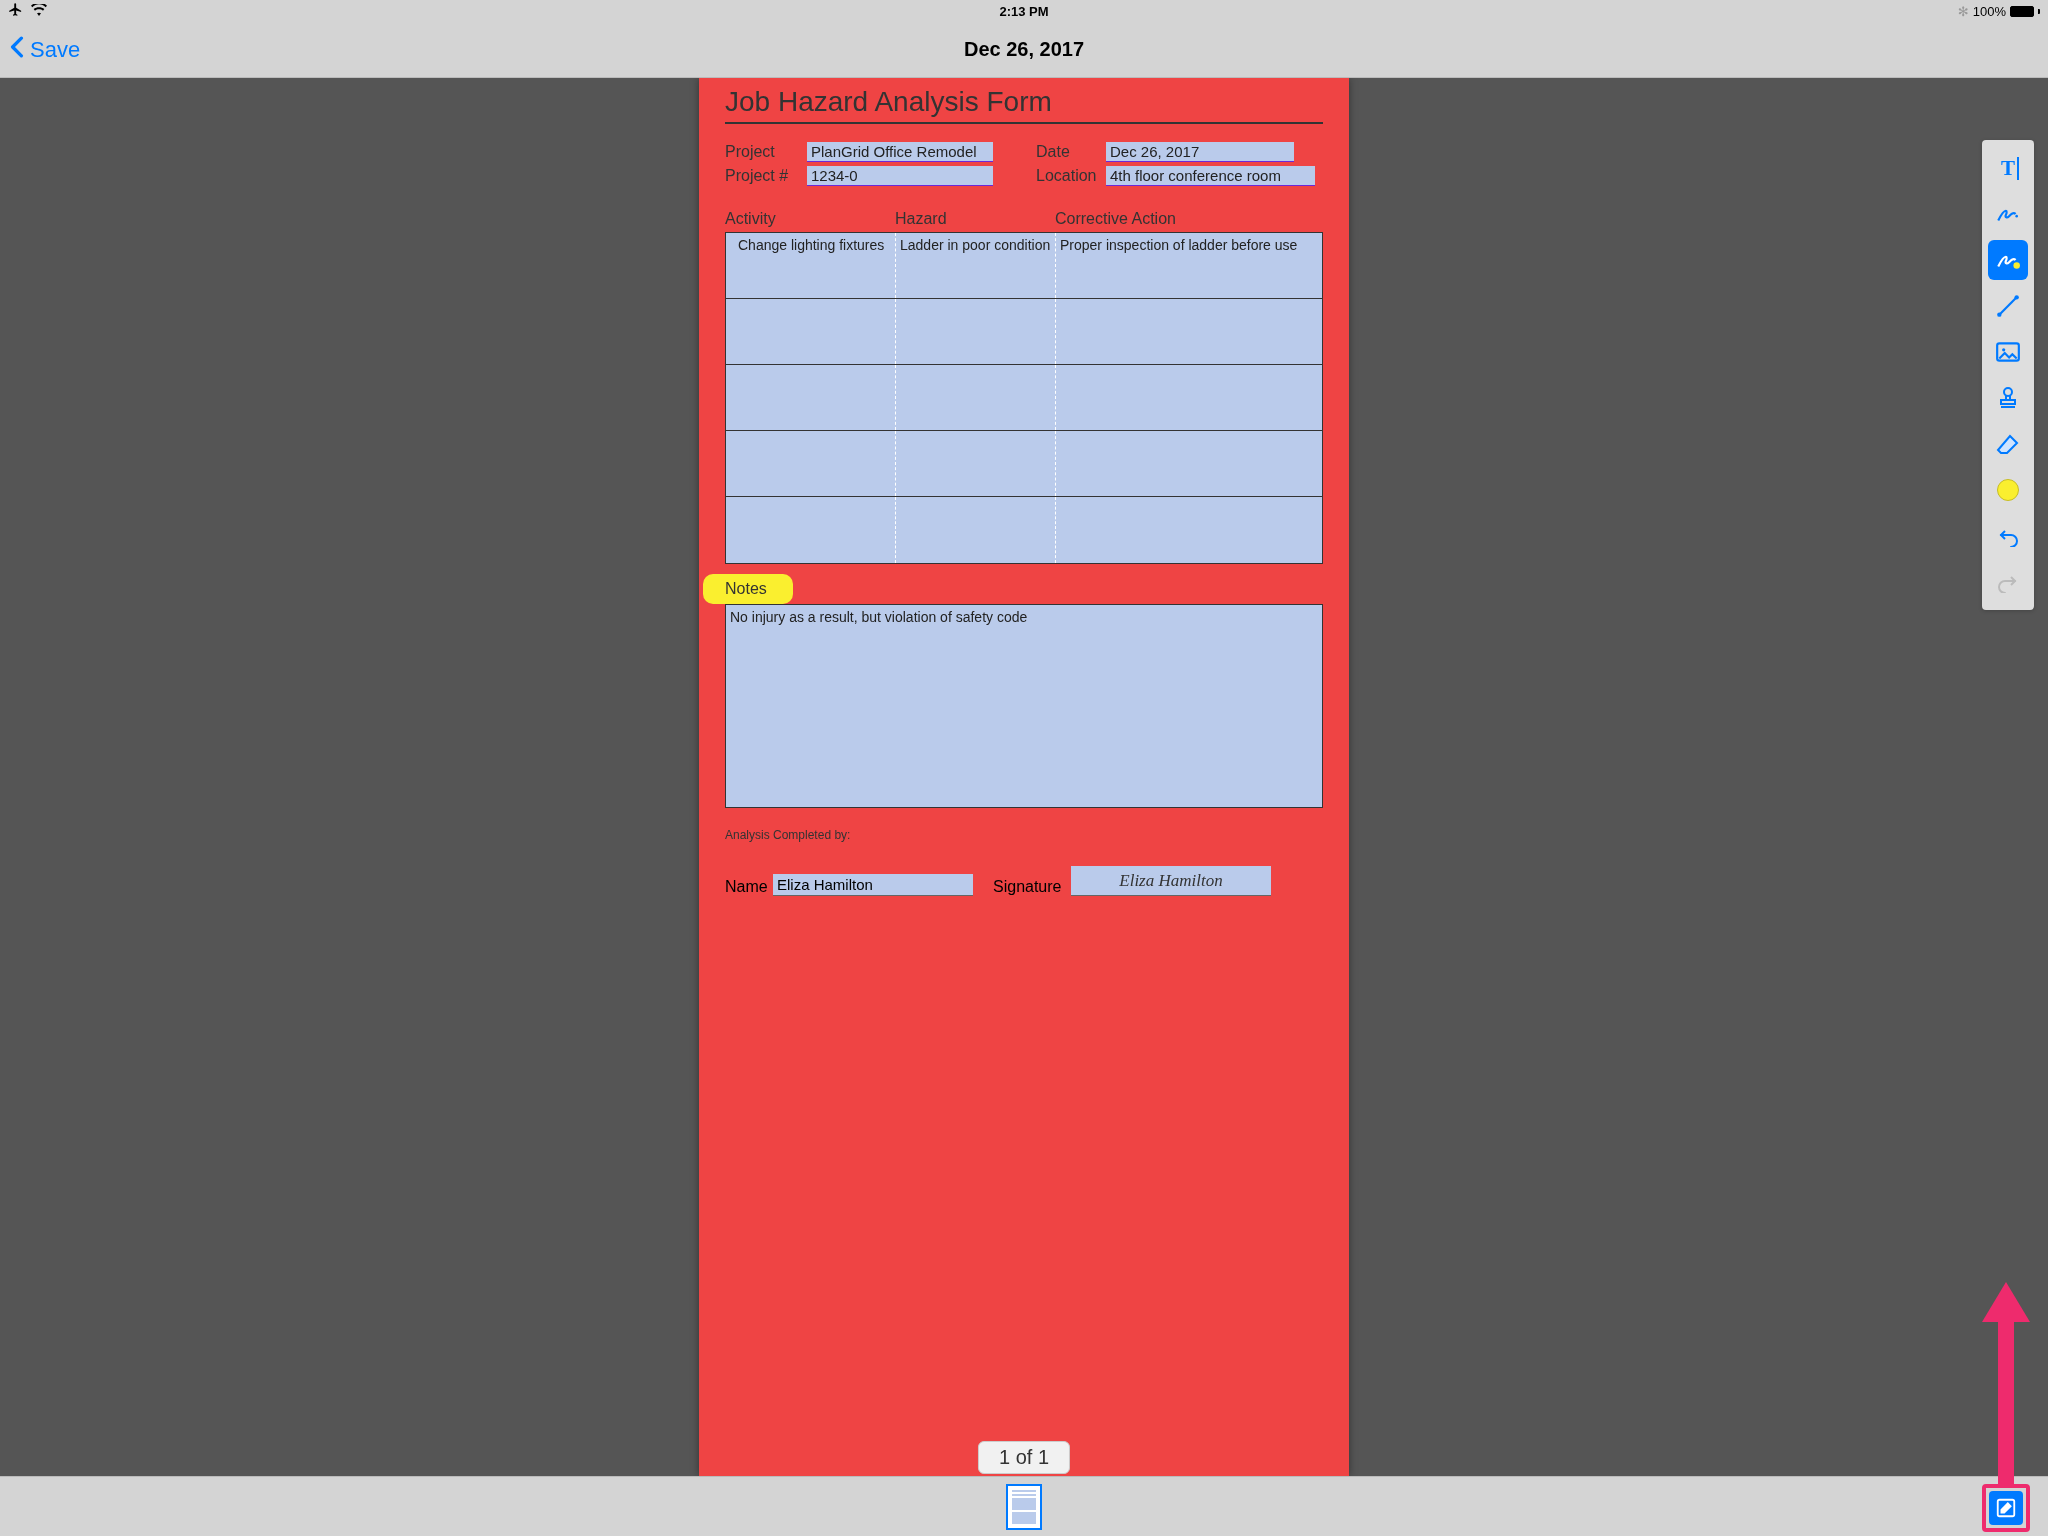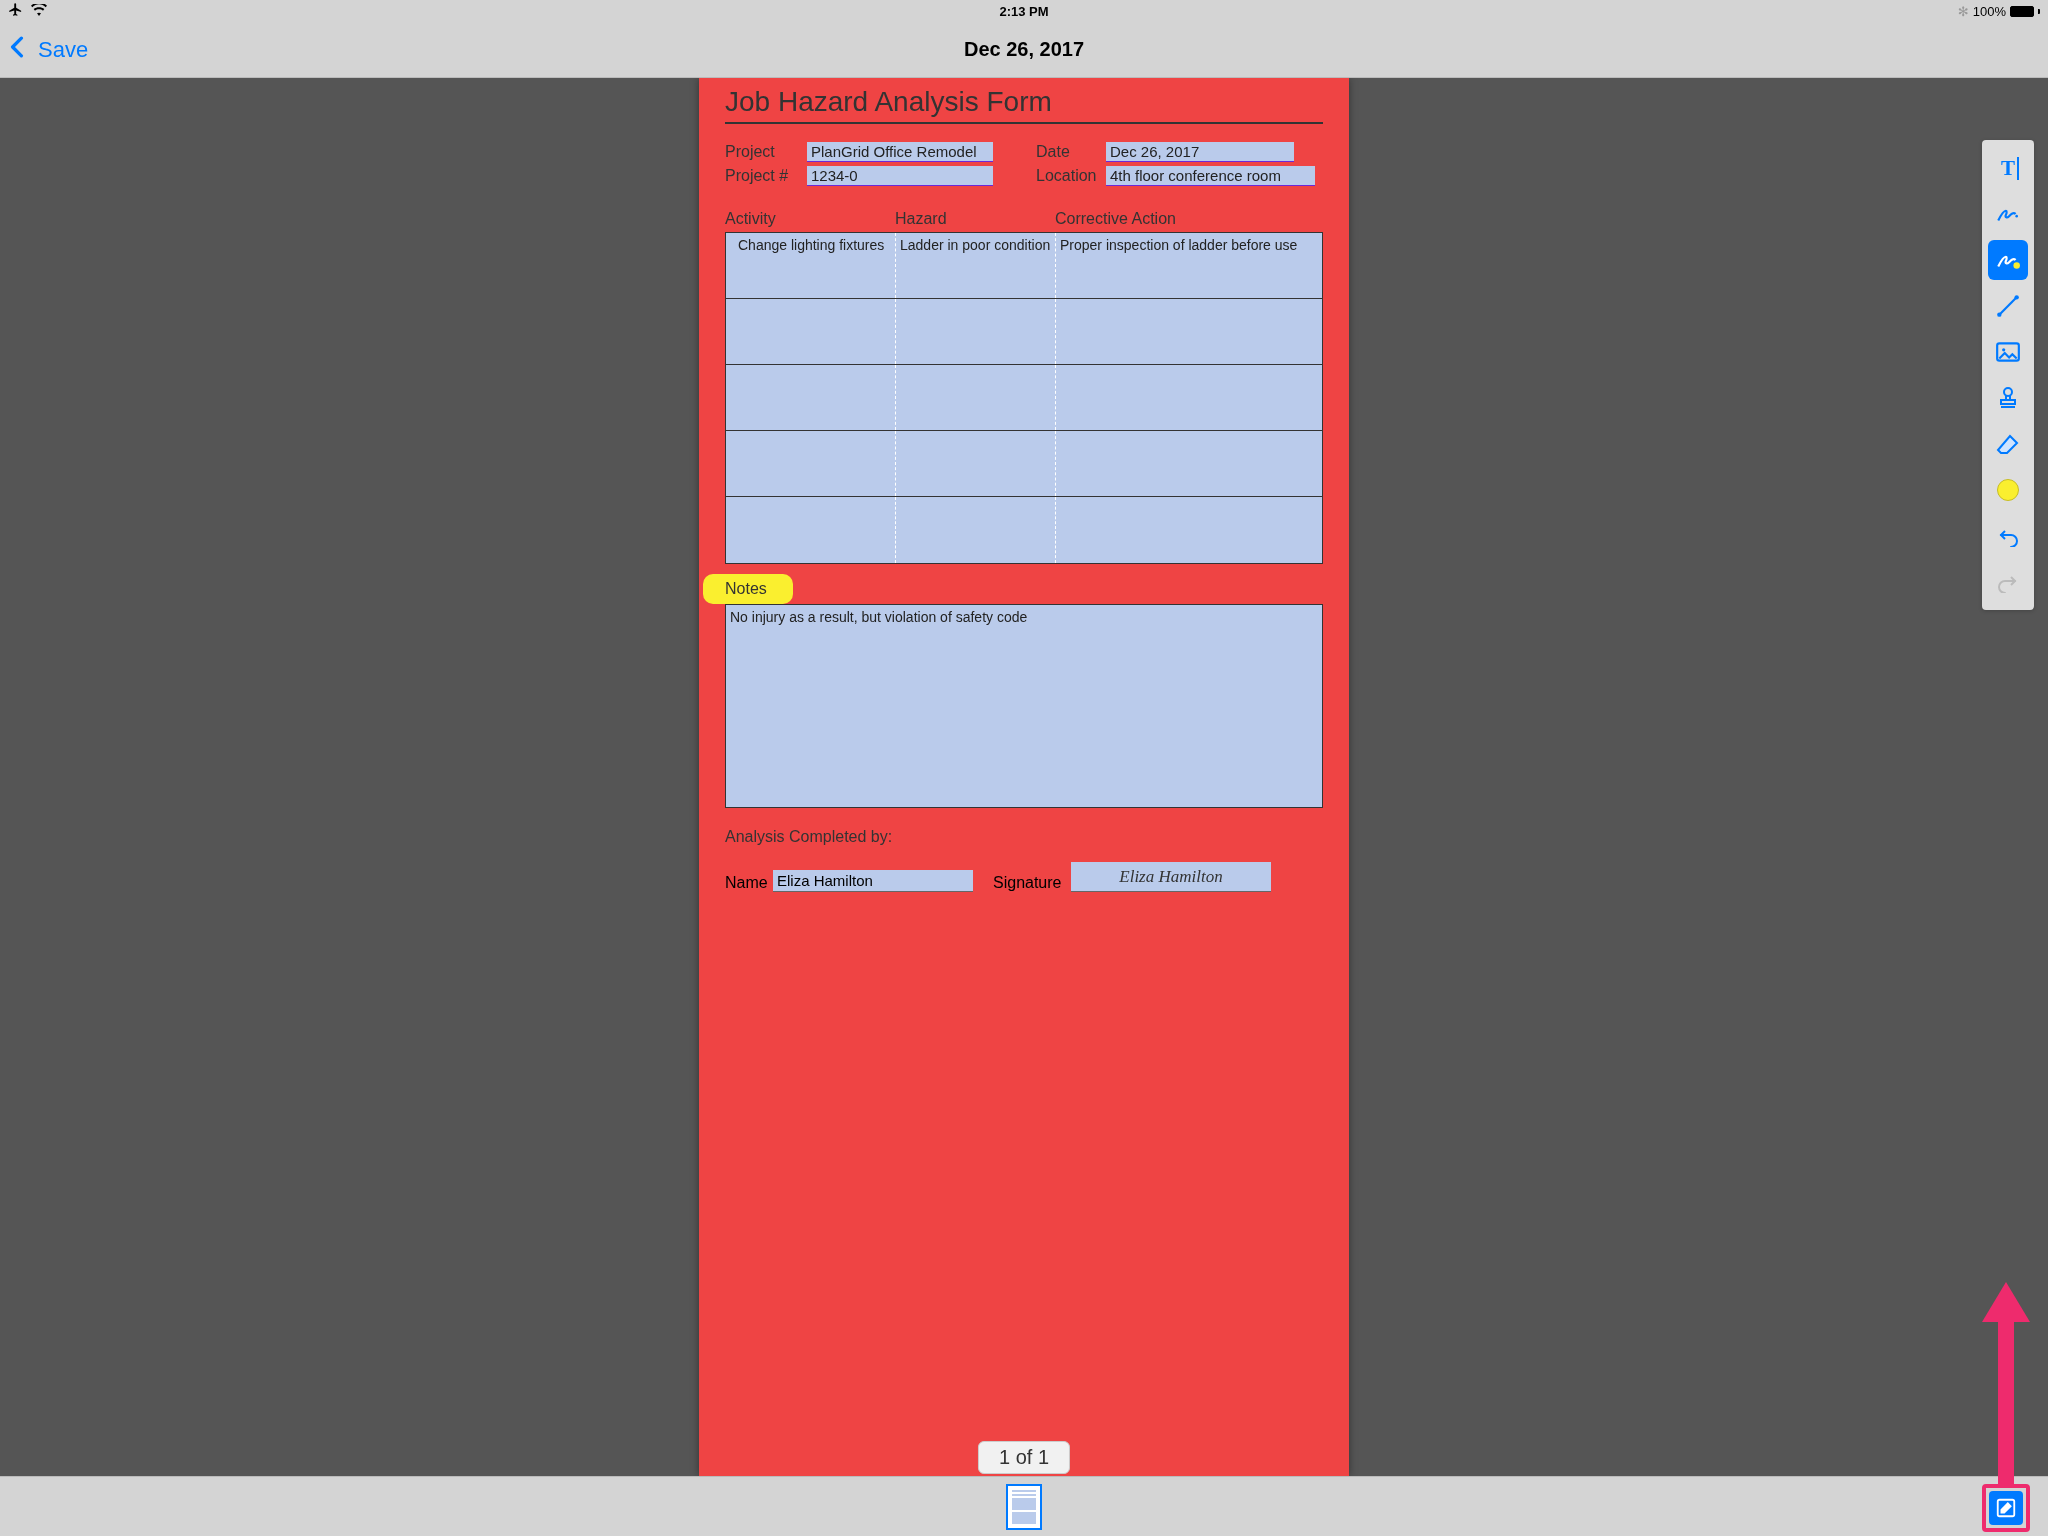--- a/index.html
+++ b/index.html
@@ -18,21 +18,21 @@
   .status-right { margin-left: auto; display: flex; align-items: center; gap: 4px; }
   .battery-body { width: 24px; height: 11px; border: 1px solid #000; border-radius: 2px; position: relative; background: #000; }
   .battery-tip { width: 2px; height: 5px; background: #000; border-radius: 0 1px 1px 0; }
 
   
   .nav-bar {
     position: absolute; top: 22px; left: 0; right: 0; height: 56px;
     background: #d4d4d4; border-bottom: 1px solid #bbb;
     display: flex; align-items: center; padding: 0 10px; z-index: 40;
   }
-  .back-button { color: #007aff; font-size: 22px; font-weight: 400; display: flex; align-items: center; gap: 14px; cursor: pointer; }
+  .back-button { color: #007aff; font-size: 22px; font-weight: 400; display: flex; align-items: center; gap: 6px; cursor: pointer; }
   .nav-title { position: absolute; left: 50%; transform: translateX(-50%); font-size: 20px; font-weight: 700; }
 
   
   .content {
     position: absolute; top: 78px; left: 0; right: 0; bottom: 60px;
     background: #555; display: flex; justify-content: center; overflow: hidden;
   }
   .page {
     width: 650px; background: #ef4444; padding: 8px 26px 0 26px;
     box-shadow: 0 0 8px rgba(0,0,0,0.4);
@@ -73,21 +73,21 @@
     position: absolute; left: -22px; top: -6px; width: 90px; height: 30px;
     background: #faef2f; border-radius: 10px; z-index: 0;
   }
   .notes-label { font-size: 16px; color: #333; position: relative; z-index: 1; }
   .notes-box {
     margin-top: 6px; border: 1px solid #333; background: #bacbeb;
     height: 204px; padding: 4px; font-size: 14px; color: #222;
   }
 
   .completed-section { margin-top: 20px; }
-  .completed-label { font-size: 16px; color: #333; margin-bottom: 16px; }
+  .completed-label { font-size: 12px; color: #333; margin-bottom: 24px; }
   .sign-row { display: flex; align-items: flex-end; }
   .sign-name-label { font-size: 16px; width: 48px; }
   .sign-name-value { background: #bacbeb; border-bottom: 1px solid #666; width: 200px; padding: 2px 4px; font-size: 15px; }
   .sign-sig-label { font-size: 16px; width: 78px; margin-left: 20px; }
   .sign-sig-value { background: #bacbeb; border-bottom: 1px solid #666; width: 200px; height: 30px;
     display: flex; align-items: center; justify-content: center; font-family: cursive; font-style: italic; color: #333; font-size: 17px;
   }
 
   
   .page-indicator {

